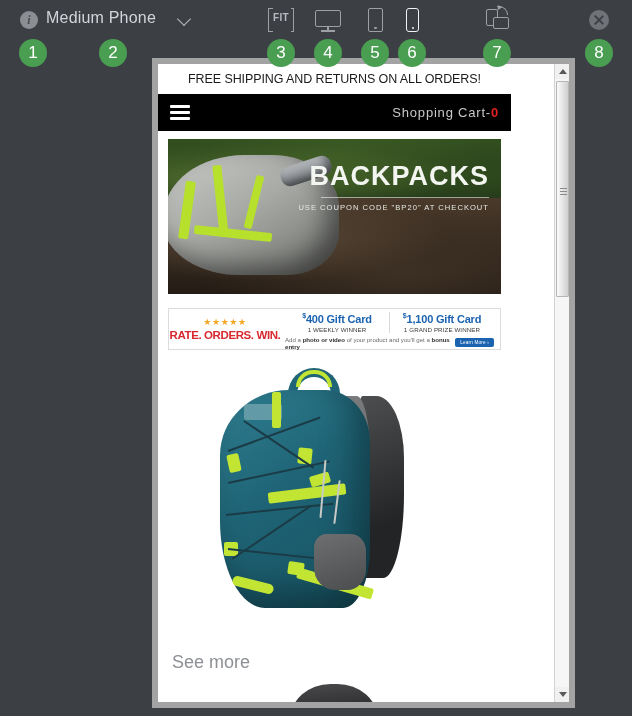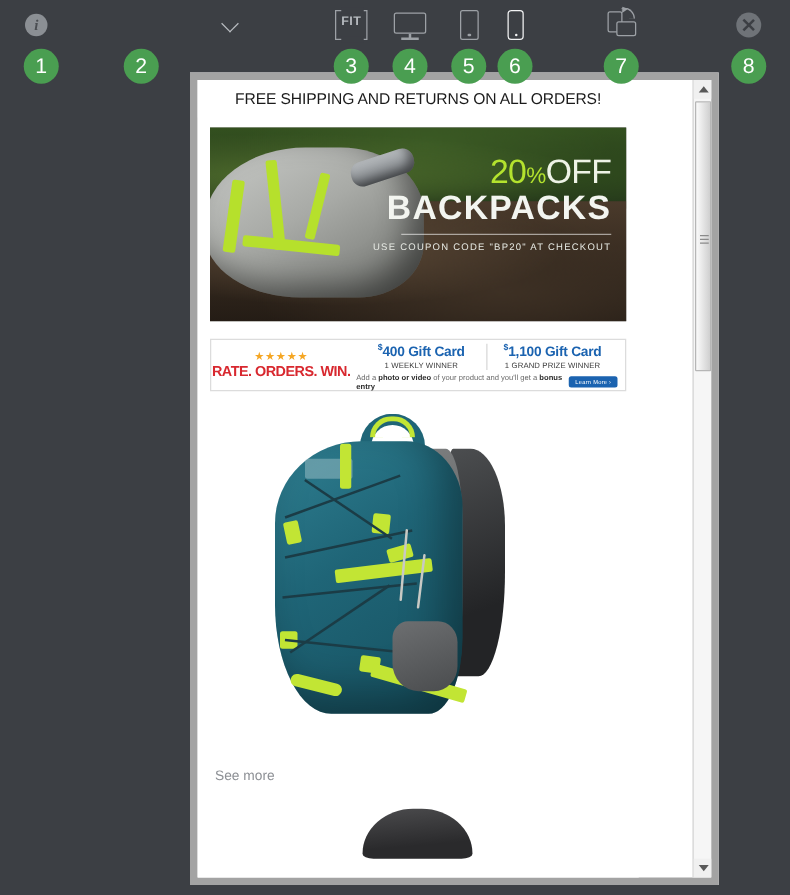--- a/index.html
+++ b/index.html
@@ -277,21 +277,21 @@
   }
   .bp-zip {
     position: absolute; background: #c8c9c4; width: 2px; border-radius: 1px;
   }
   .bp-logo {
     position: absolute; left: 34px; top: 42px; width: 38px; height: 16px;
     background: rgba(210,225,230,.35); border-radius: 2px;
   }
   .see-more {
     position: absolute; left: 14px; top: 298px;
-    color: #8d9095; font-size: 11px;
+    color: #8d9095; font-size: 18px;
   }
   .bp2 {
     position: absolute; left: 132px; top: 330px; width: 88px; height: 40px;
     background: linear-gradient(175deg,#4b4b4d 0%, #2a2a2c 70%);
     border-radius: 46% 46% 10% 10% / 90% 90% 10% 10%;
   }
 
   
   .sb {
     position: absolute; right: 0; top: 0; width: 15px; height: 100%;
@@ -318,20 +318,21 @@
 </style>
 </head>
 <body>
 
 <div id="root">
 
   <div class="toolbar">
 
     <div class="info-icon">i</div>
 
+    <div class="device-label">Medium Phone</div>
 
     <div class="chev"></div>
 
     <div class="tb-btn" style="left:264px">
       <div class="ico">
         <div class="fit-box"></div>
         <div class="fit-txt">FIT</div>
       </div>
     </div>
 
@@ -370,34 +371,41 @@
       <i></i>
         <i></i>
     </div>
   </div>
 
   <div class="device">
     <div class="page">
 
       <div class="promo-bar">FREE SHIPPING AND RETURNS ON ALL ORDERS!</div>
 
+      <div class="navbar">
+        <div class="burger">
+          <span></span>
+            <span></span>
+            <span></span>
+        </div>
+        <div class="cart"><span>Shopping Cart-</span><b>0</b></div>
+      </div>
 
       <div class="hero">
         <div class="hero-foliage"></div>
         <div class="hero-ground"></div>
         <div class="hero-pack">
           <div class="pack-strap" style="left:18px;  top:26px; width:10px; height:58px; transform:rotate(8deg)"></div>
           <div class="pack-strap" style="left:52px;  top:10px; width:9px;  height:72px; transform:rotate(-6deg)"></div>
           <div class="pack-strap" style="left:30px;  top:74px; width:78px; height:9px;  transform:rotate(6deg)"></div>
           <div class="pack-strap" style="left:86px;  top:20px; width:8px;  height:54px; transform:rotate(14deg)"></div>
         </div>
         <div class="hero-bottle"></div>
 
         <div class="hero-txt">
-          <div class="h-20"><span>20</span><small>%</small><em>OFF</em></div>
           <div class="h-bp">BACKPACKS</div>
           <div class="h-rule"></div>
           <div class="h-coupon">USE COUPON CODE "BP20" AT CHECKOUT</div>
         </div>
       </div>
 
       <div class="rev">
         <div class="rev-left">
           <div class="rev-stars">★★★★★</div>
           <div class="rev-tag">RATE. ORDERS. WIN.</div>

